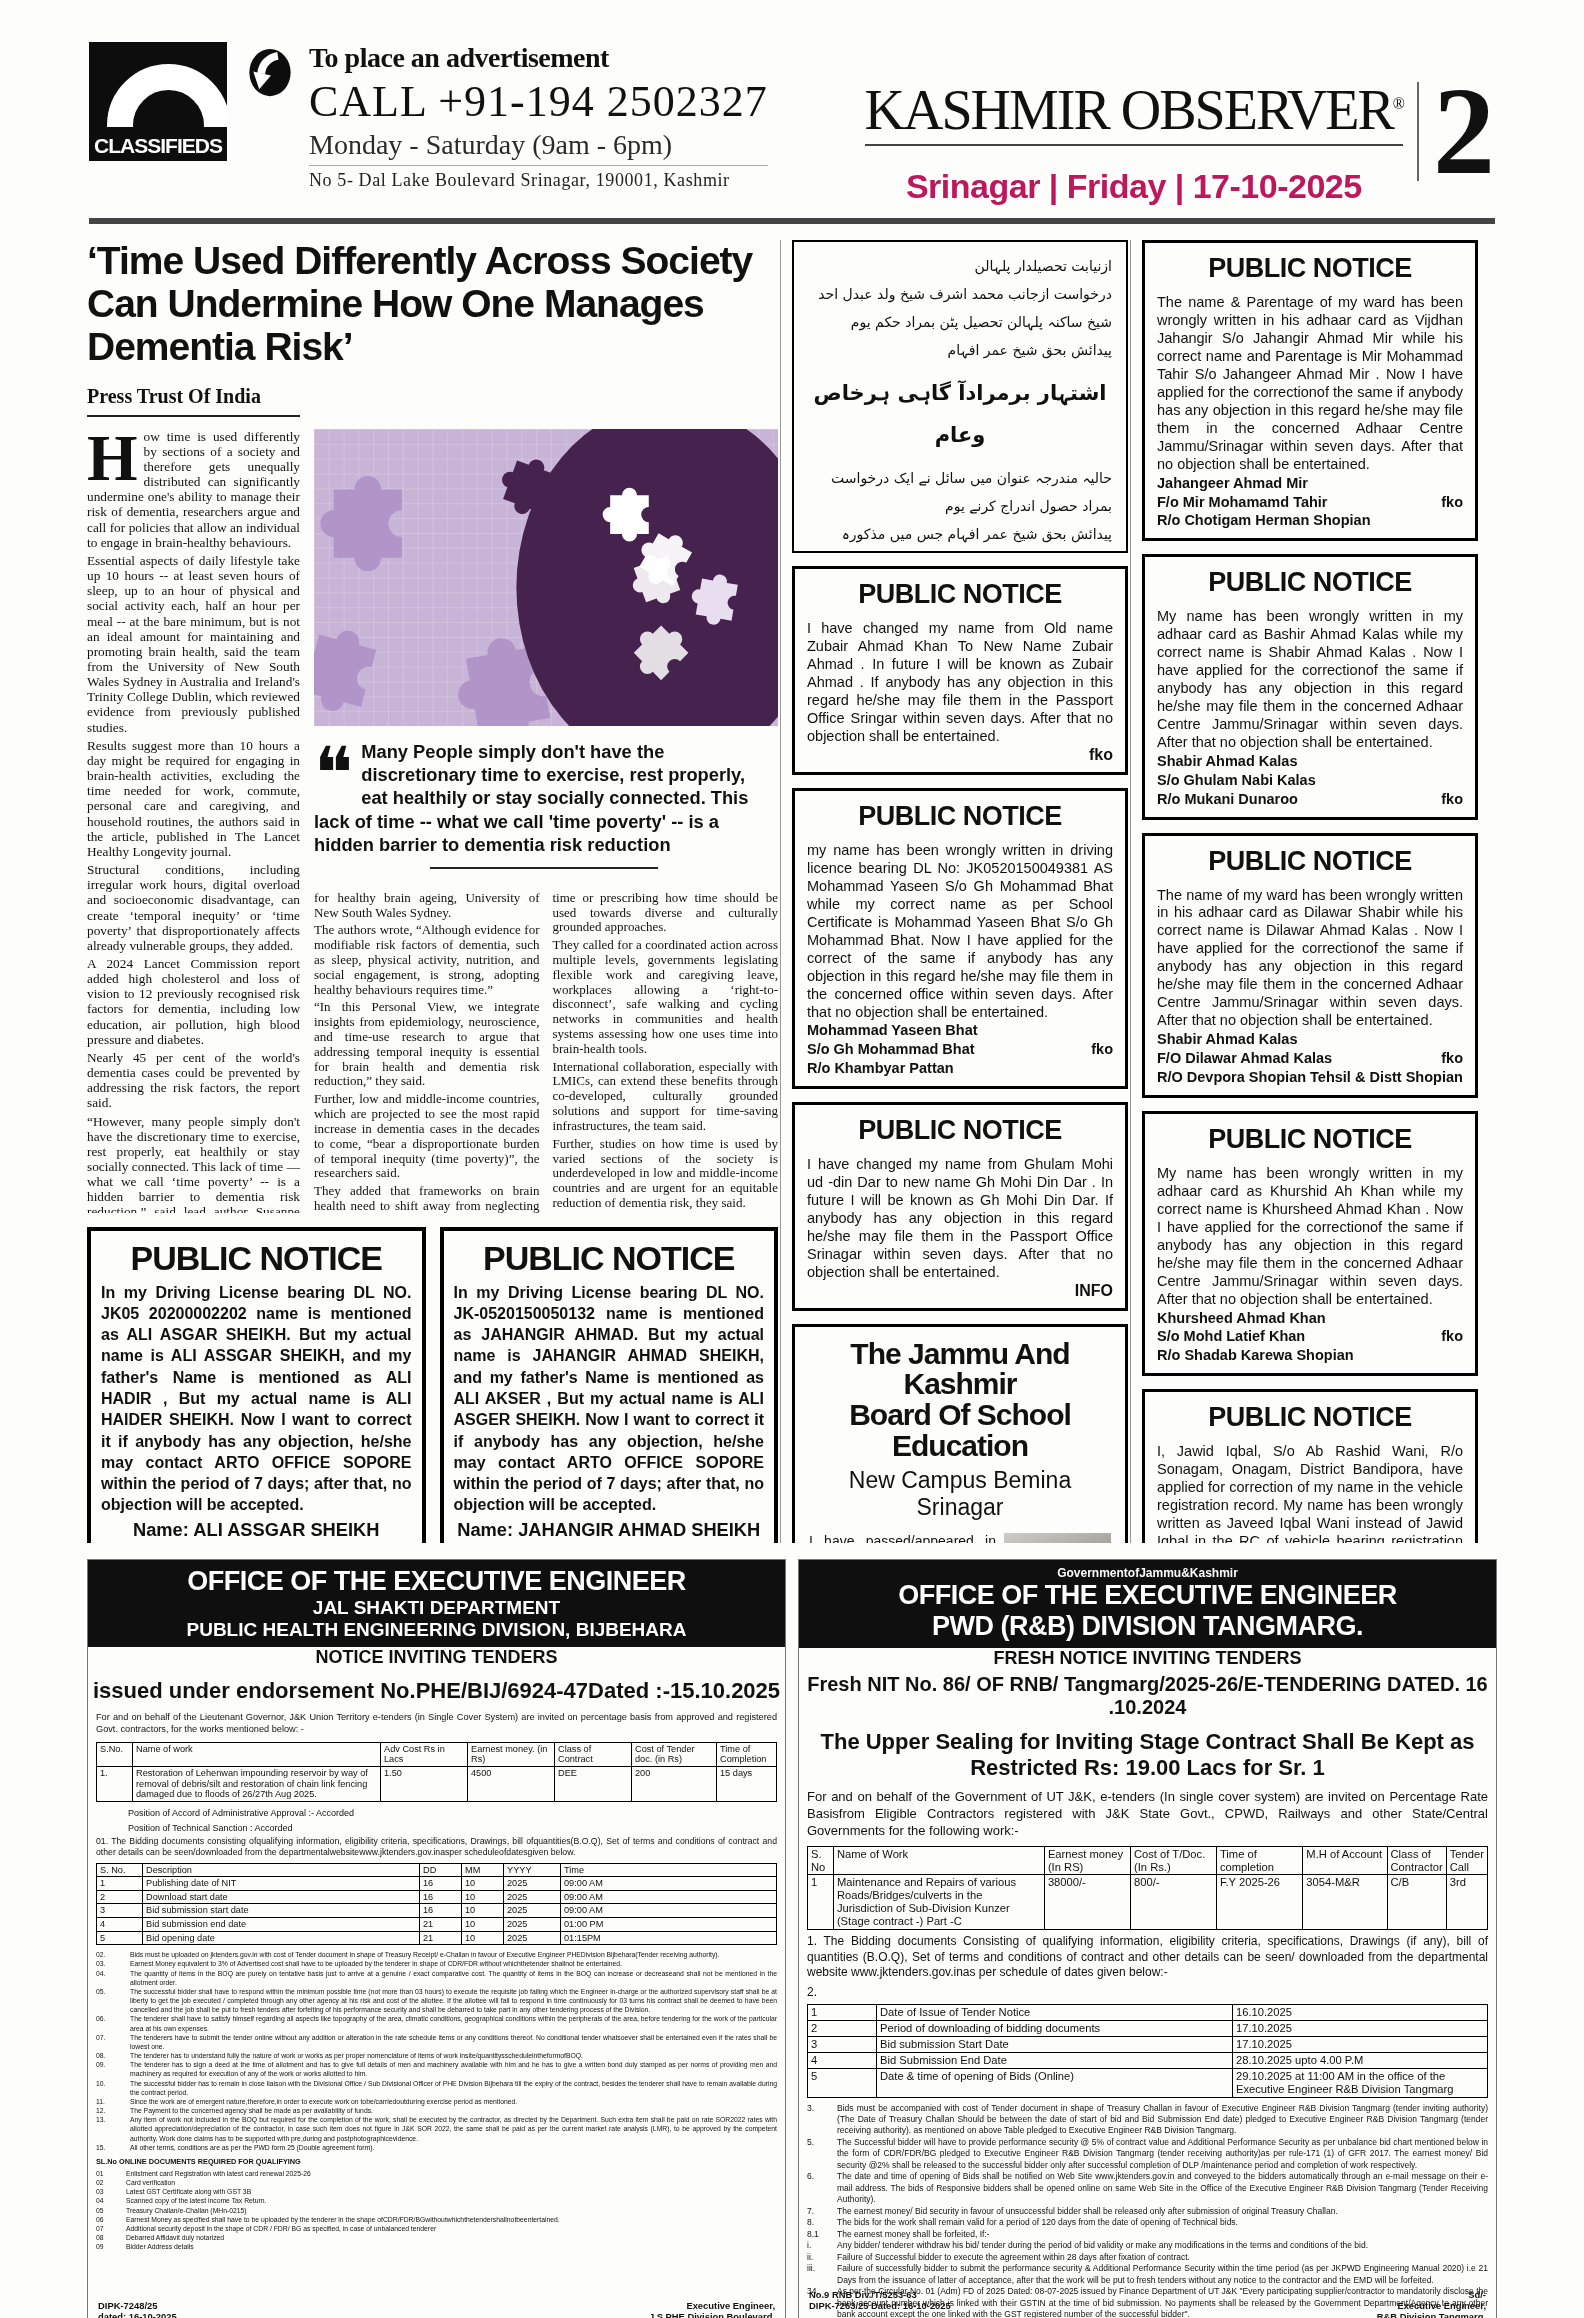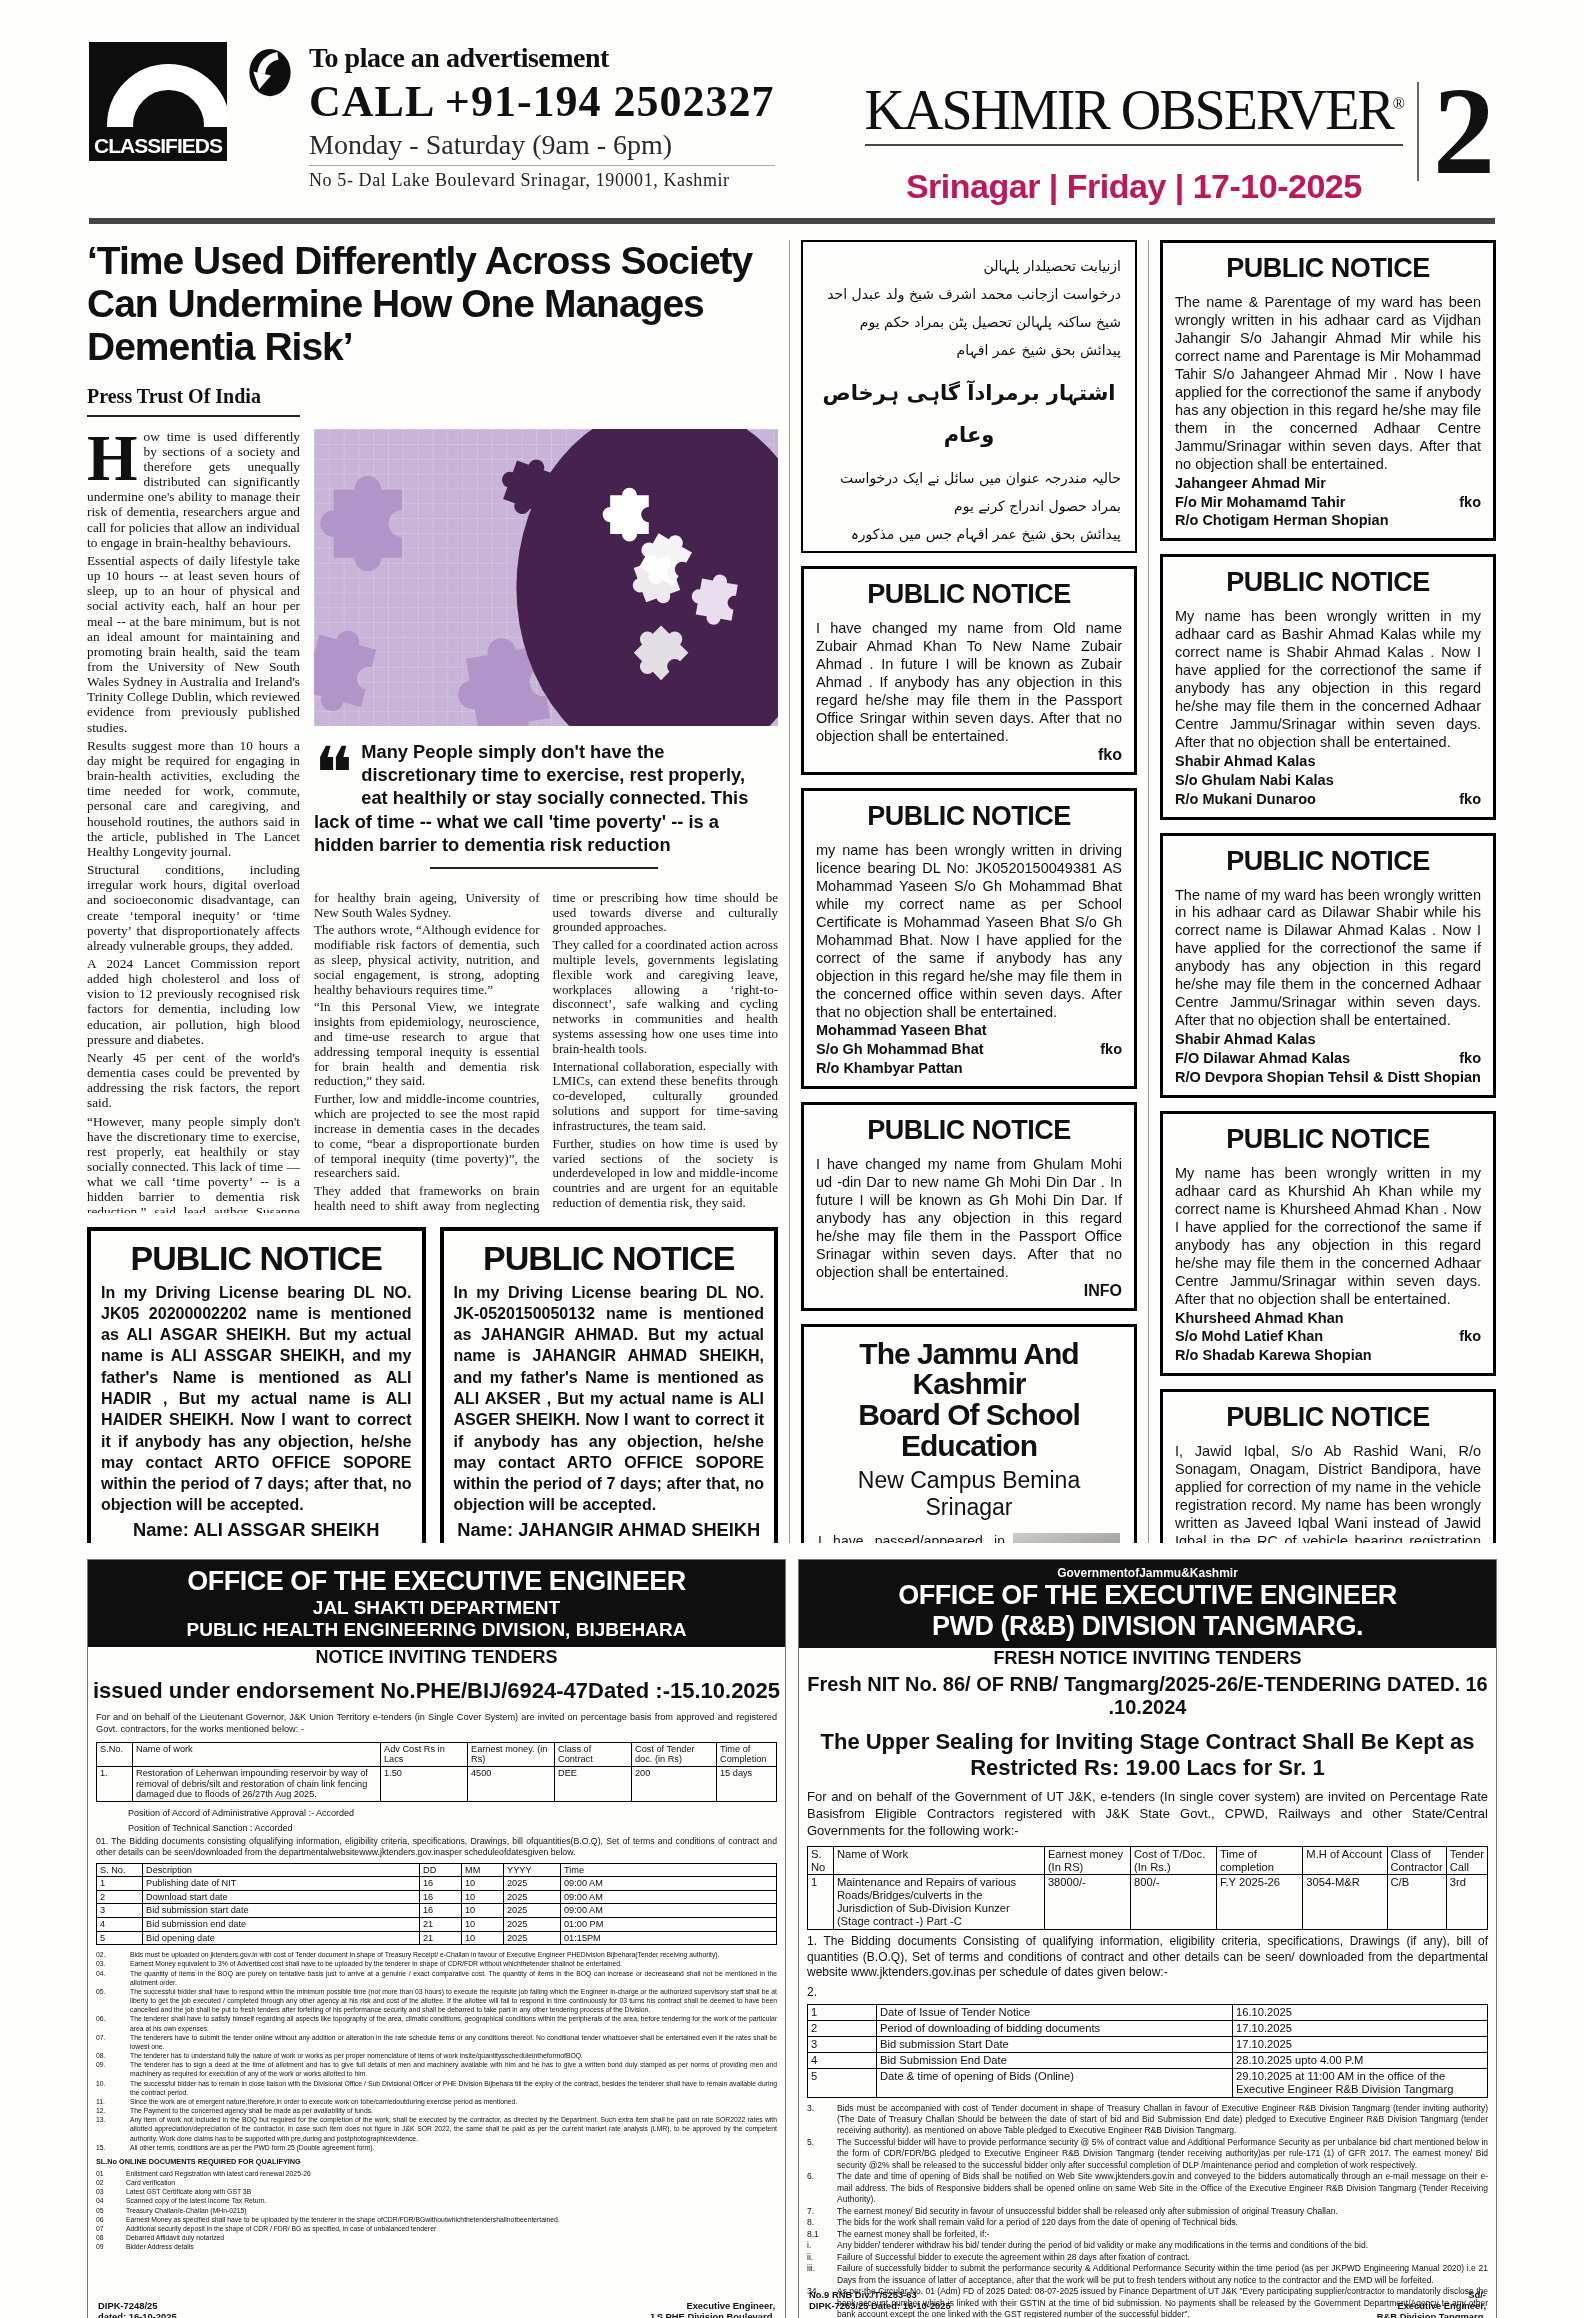--- a/index.html
+++ b/index.html
@@ -10,37 +10,37 @@
   .header { display:flex; align-items:flex-start; padding:42px 89px 0 89px; }
   .logo-box { width:138px; height:119px; background:#0d0d0d; position:relative; overflow:hidden; flex:none; }
   .logo-arch { position:absolute; left:18px; top:22px; width:123px; height:123px; border-radius:50%;
                border:26px solid #fff; }
   .logo-arch-mask { position:absolute; left:0; bottom:0; width:100%; height:34px; background:#0d0d0d; }
   .logo-text { position:absolute; left:0; right:0; bottom:3px; text-align:center; color:#fff;
                font-family:"Liberation Sans",sans-serif; font-weight:700; font-size:21px; letter-spacing:-1px; }
   .arrow-badge { width:50px; height:57px; margin:6px 10px 0 18px; flex:none; }
   .promo { margin-left:4px; }
   .promo-l1 { font-weight:700; font-size:28px; letter-spacing:-0.5px; }
-  .promo-phone { font-weight:700; font-size:44px; letter-spacing:1px; margin-top:2px; }
+  .promo-phone { font-weight:400; font-size:44px; letter-spacing:1px; margin-top:2px; }
   .promo-hours { font-size:28px; color:#2b2b2b; margin-top:2px; }
   .promo-addr { font-size:18px; letter-spacing:0.6px; color:#222; margin-top:4px;
                 border-top:1px solid #aaa; padding-top:4px; }
   .masthead-wrap { margin-left:auto; display:flex; align-items:flex-start; padding-top:40px; }
   .masthead-main { text-align:center; }
   .masthead-title { font-family:"Liberation Serif",serif; font-size:56px; letter-spacing:-2px;
                     white-space:nowrap; line-height:1; }
   .masthead-reg { font-size:16px; vertical-align:super; }
   .masthead-date { border-top:2px solid #444; margin-top:6px; padding-top:21px;
                    font-family:"Liberation Sans",sans-serif; font-weight:700; font-size:34px;
                    color:#be185d; letter-spacing:-0.5px; }
   .page-num { font-size:124px; font-weight:700; line-height:0.8; padding-left:14px; margin-left:14px;
               border-left:2px solid #666; }
   .top-rule { height:6px; background:#454545; margin:12px 89px 16px 89px; }
   
-  .content { display:grid; grid-template-columns:691px 348px 348px; column-gap:11px; padding:0 87px; }
+  .content { display:grid; grid-template-columns:691px 348px 348px; column-gap:2px; padding:0 87px; }
   .col-mid, .col-right { border-left:1px solid #999; padding-left:11px; max-height:1303px; overflow:hidden; }
   .col-left { max-height:1303px; overflow:hidden; }
   
   .headline { font-family:"Liberation Sans",sans-serif; font-weight:700; font-size:39px;
               line-height:1.1; letter-spacing:-1px; }
   .byline { font-weight:700; font-size:20px; margin:16px 0 0 0; padding-bottom:7px;
             border-bottom:2.5px solid #222; width:213px; }
   .article-body { display:grid; grid-template-columns:213px 1fr; column-gap:14px; margin-top:12px;
                   font-size:13.3px; line-height:1.14; text-align:justify; height:784px; overflow:hidden; }
   .article-body p { margin-bottom:3px; }

